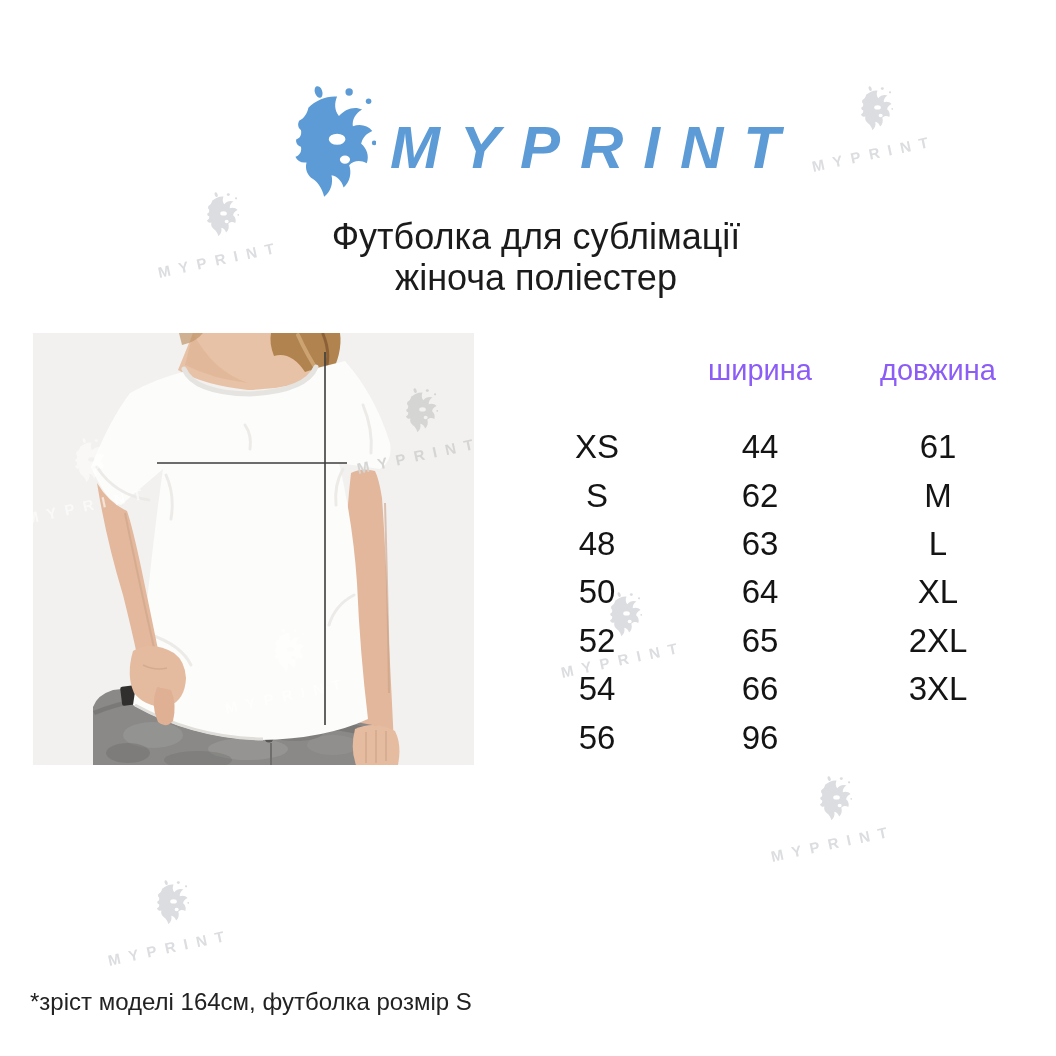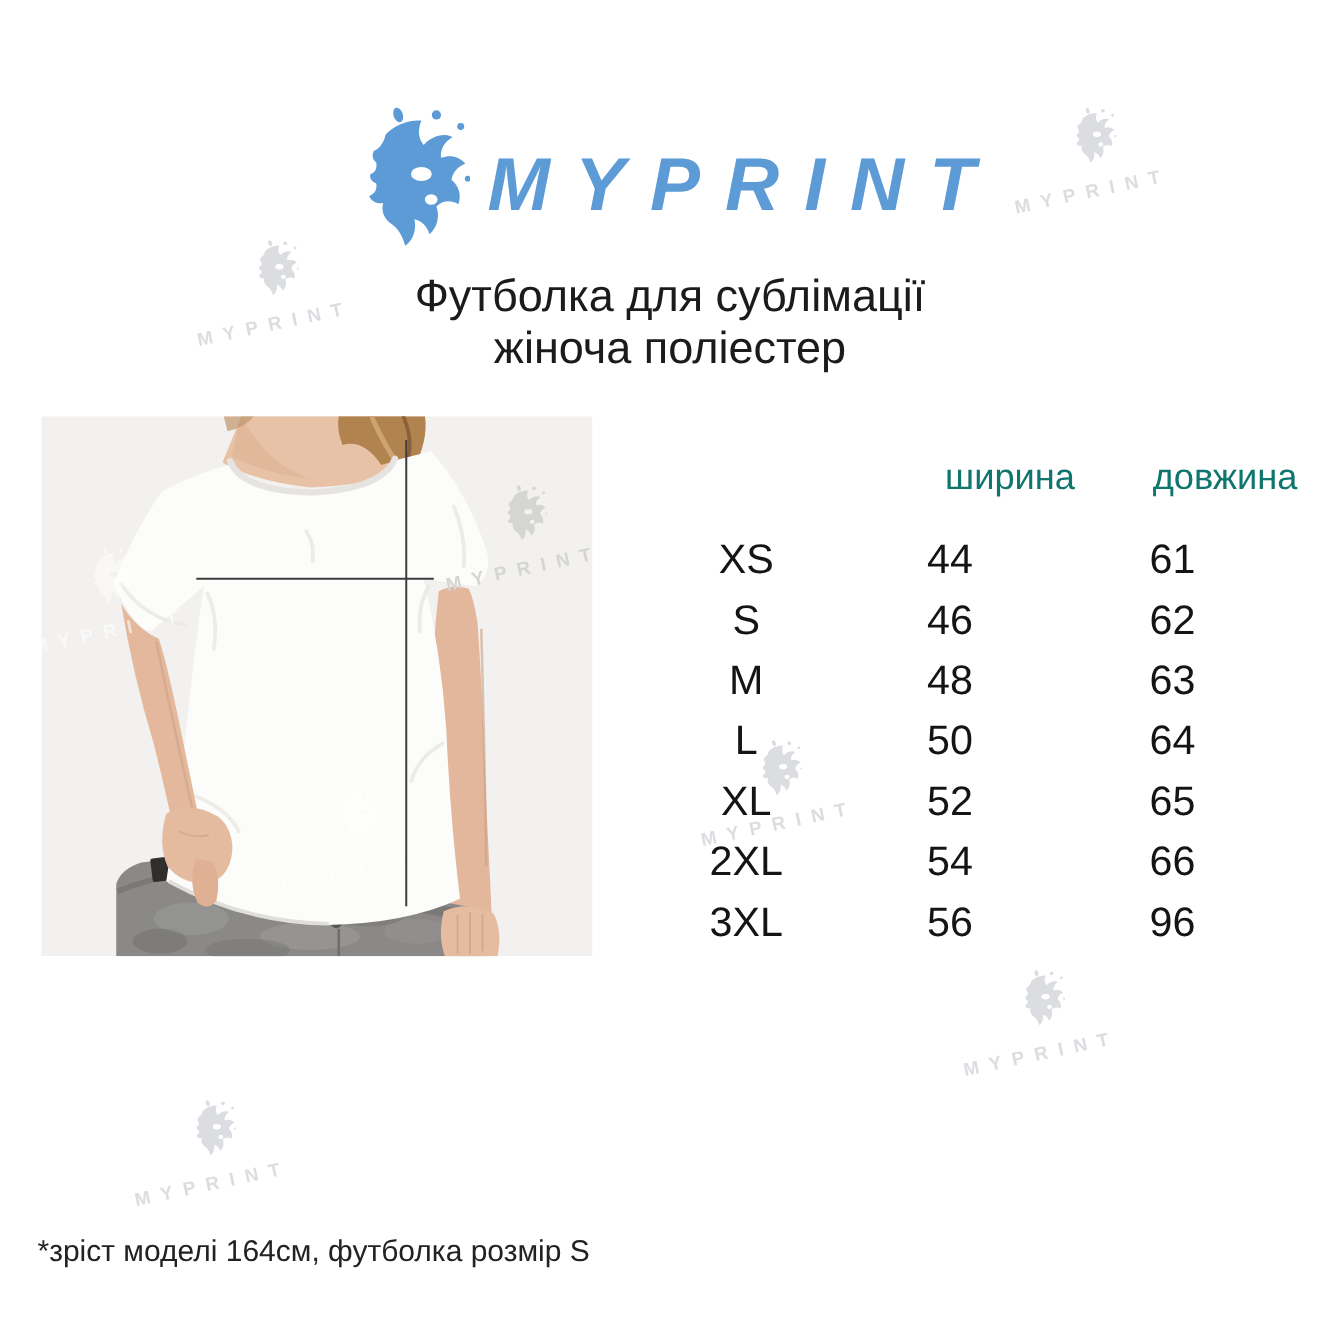--- a/index.html
+++ b/index.html
@@ -14,21 +14,21 @@
 
   
   .title{position:absolute;left:16px;top:216px;width:1040px;text-align:center;
          font-size:36px;line-height:41px;color:#1b1b1b;}
 
   
   .photo{position:absolute;left:33px;top:333px;width:441px;height:432px;}
   .photo svg{display:block;}
 
   
-  .th{position:absolute;top:366px;width:200px;text-align:right;font-size:29px;color:#0f766e;}
+  .th{position:absolute;top:354px;width:200px;text-align:center;font-size:29px;color:#8b5cf6;}
   .th-width{left:660px;}
   .th-length{left:838px;}
   .table-rows{position:absolute;left:512px;top:423px;width:526px;
               display:grid;grid-template-columns:170px 156px 200px;grid-auto-rows:48.4px;}
   .table-rows span{display:flex;align-items:center;justify-content:center;
                    font-size:33px;color:#141414;}
 
   
   .footnote{position:absolute;left:30px;top:988px;font-size:24px;color:#222;}
 
@@ -140,21 +140,20 @@
   </div>
 
   <div>
     <span class="th th-width">ширина</span>
     <span class="th th-length">довжина</span>
     <div class="table-rows">
       <span>XS</span>
       <span>44</span>
       <span>61</span>
       <span>S</span>
-      <span>46</span>
       <span>62</span>
       <span>M</span>
       <span>48</span>
       <span>63</span>
       <span>L</span>
       <span>50</span>
       <span>64</span>
       <span>XL</span>
       <span>52</span>
       <span>65</span>

